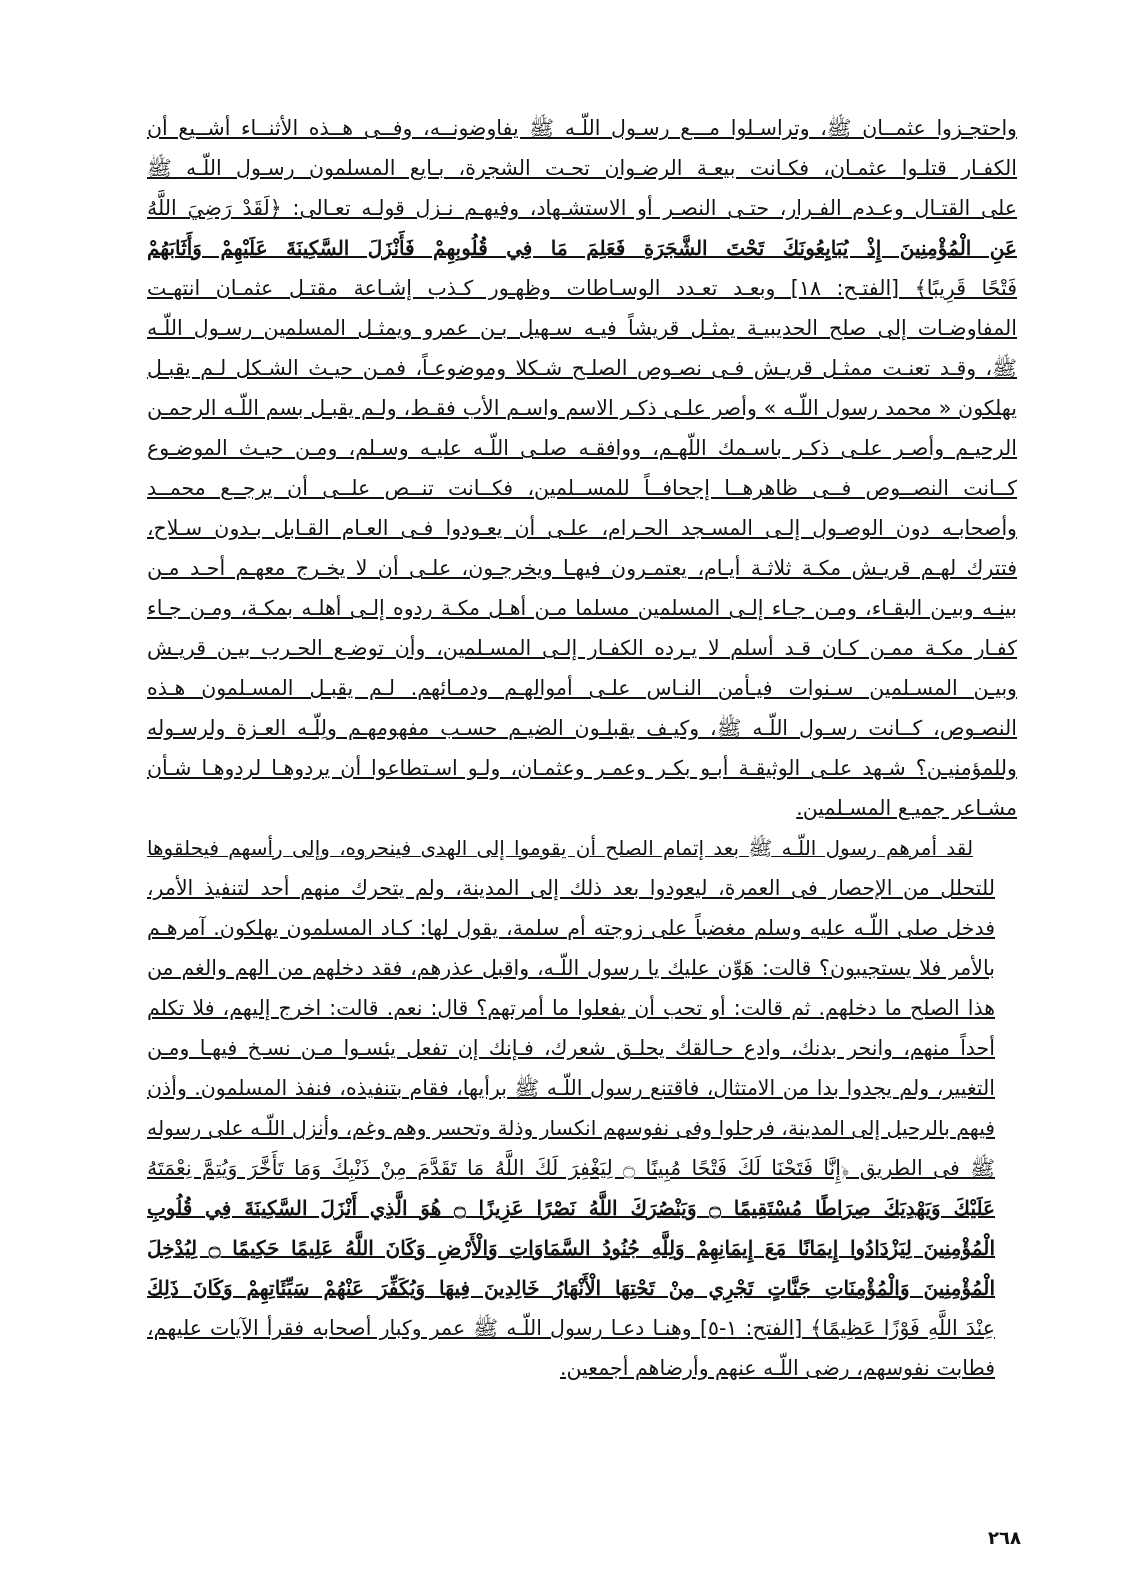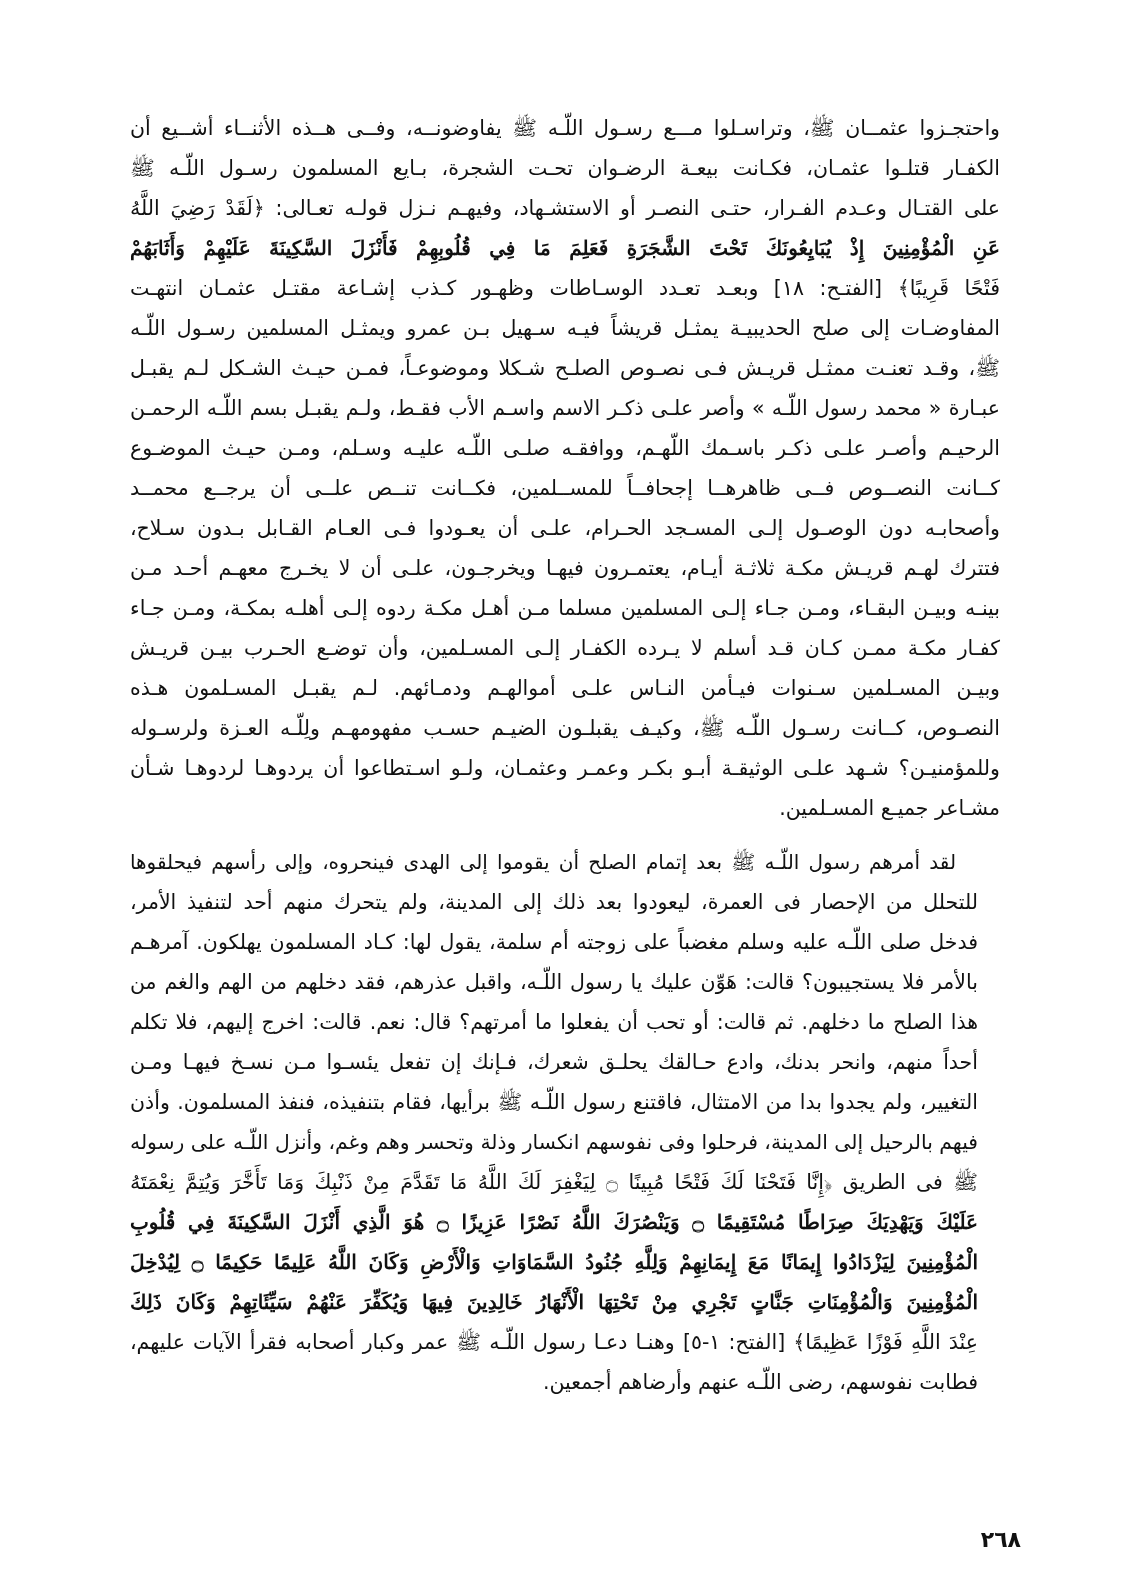--- a/index.html
+++ b/index.html
@@ -10,74 +10,75 @@
     body {
       width: 1133px;
       height: 1576px;
       position: relative;
       overflow: hidden;
       font-family: "DejaVu Sans", sans-serif;
       color: #111111;
     }
     .page {
       position: absolute;
-      left: 130px;
+      left: 147px;
       top: 108px;
       width: 870px;
       direction: rtl;
+      text-decoration: underline;
     }
     .para {
       margin: 0;
       font-size: 20.5px;
       line-height: 40px;
       text-align: justify;
       text-align-last: right;
     }
     .para.first-indent {
       text-indent: 22px;
-      margin-top: 14px;
+      margin-top: 0;
     }
     .line {
       display: block;
       text-align: justify;
       text-align-last: justify;
       white-space: nowrap;
       height: 40px;
     }
     .line.last {
       text-align-last: right;
     }
     .quran {
       font-weight: bold;
       font-family: "DejaVu Serif", serif;
       font-size: 20px;
     }
     .page-number {
       position: absolute;
       right: 112px;
       top: 1527px;
-      font-size: 22px;
+      font-size: 18px;
       font-weight: bold;
       direction: rtl;
       letter-spacing: 1px;
     }
   </style>
 </head>
 <body>
 
 <div class="page">
   <div class="para">
     <span class="line">واحتجـزوا عثمــان ﷺ، وتراسـلوا مـــع رسـول اللّـه ﷺ يفاوضونــه، وفــى هــذه الأثنــاء أشــيع أن</span>
     <span class="line">الكفـار قتلـوا عثمـان، فكـانت بيعـة الرضـوان تحـت الشجرة، بـايع المسلمون رسـول اللّـه ﷺ</span>
     <span class="line">على القتـال وعـدم الفـرار، حتـى النصـر أو الاستشـهاد، وفيهـم نـزل قولـه تعـالى: ﴿لَقَدْ رَضِيَ اللَّهُ</span>
     <span class="line quran">عَنِ الْمُؤْمِنِينَ إِذْ يُبَايِعُونَكَ تَحْتَ الشَّجَرَةِ فَعَلِمَ مَا فِي قُلُوبِهِمْ فَأَنْزَلَ السَّكِينَةَ عَلَيْهِمْ وَأَثَابَهُمْ</span>
     <span class="line">فَتْحًا قَرِيبًا﴾ [الفتـح: ١٨] وبعـد تعـدد الوسـاطات وظهـور كـذب إشـاعة مقتـل عثمـان انتهـت</span>
     <span class="line">المفاوضـات إلى صلح الحديبيـة يمثـل قريشاً فيـه سـهيل بـن عمرو ويمثـل المسلمين رسـول اللّـه</span>
     <span class="line">ﷺ، وقـد تعنـت ممثـل قريـش فـى نصـوص الصلـح شـكلا وموضوعـاً، فمـن حيـث الشـكل لـم يقبـل</span>
-    <span class="line">عبـارة « محمد رسول اللّـه » وأصر علـى ذكـر الاسم واسـم الأب فقـط، ولـم يقبـل بسم اللّـه الرحمـن</span>
+    <span class="line">يهلكون « محمد رسول اللّـه » وأصر علـى ذكـر الاسم واسـم الأب فقـط، ولـم يقبـل بسم اللّـه الرحمـن</span>
     <span class="line">الرحيـم وأصـر علـى ذكـر باسـمك اللّهـم، ووافقـه صلـى اللّـه عليـه وسـلم، ومـن حيـث الموضـوع</span>
     <span class="line">كــانت النصــوص فــى ظاهرهــا إجحافــاً للمســلمين، فكــانت تنــص علــى أن يرجــع محمــد</span>
     <span class="line">وأصحابـه دون الوصـول إلـى المسـجد الحـرام، علـى أن يعـودوا فـى العـام القـابل بـدون سـلاح،</span>
     <span class="line">فتترك لهـم قريـش مكـة ثلاثـة أيـام، يعتمـرون فيهـا ويخرجـون، علـى أن لا يخـرج معهـم أحـد مـن</span>
     <span class="line">بينـه وبيـن البقـاء، ومـن جـاء إلـى المسلمين مسلما مـن أهـل مكـة ردوه إلـى أهلـه بمكـة، ومـن جـاء</span>
     <span class="line">كفـار مكـة ممـن كـان قـد أسلم لا يـرده الكفـار إلـى المسـلمين، وأن توضـع الحـرب بيـن قريـش</span>
     <span class="line">وبيـن المسـلمين سـنوات فيـأمن النـاس علـى أموالهـم ودمـائهم. لـم يقبـل المسـلمون هـذه</span>
     <span class="line">النصـوص، كــانت رسـول اللّـه ﷺ، وكيـف يقبلـون الضيـم حسـب مفهومهـم ولِلّـه العـزة ولرسـوله</span>
     <span class="line">وللمؤمنيـن؟ شـهد علـى الوثيقـة أبـو بكـر وعمـر وعثمـان، ولـو اسـتطاعوا أن يردوهـا لردوهـا شـأن</span>
     <span class="line last">مشـاعر جميـع المسـلمين.</span>

